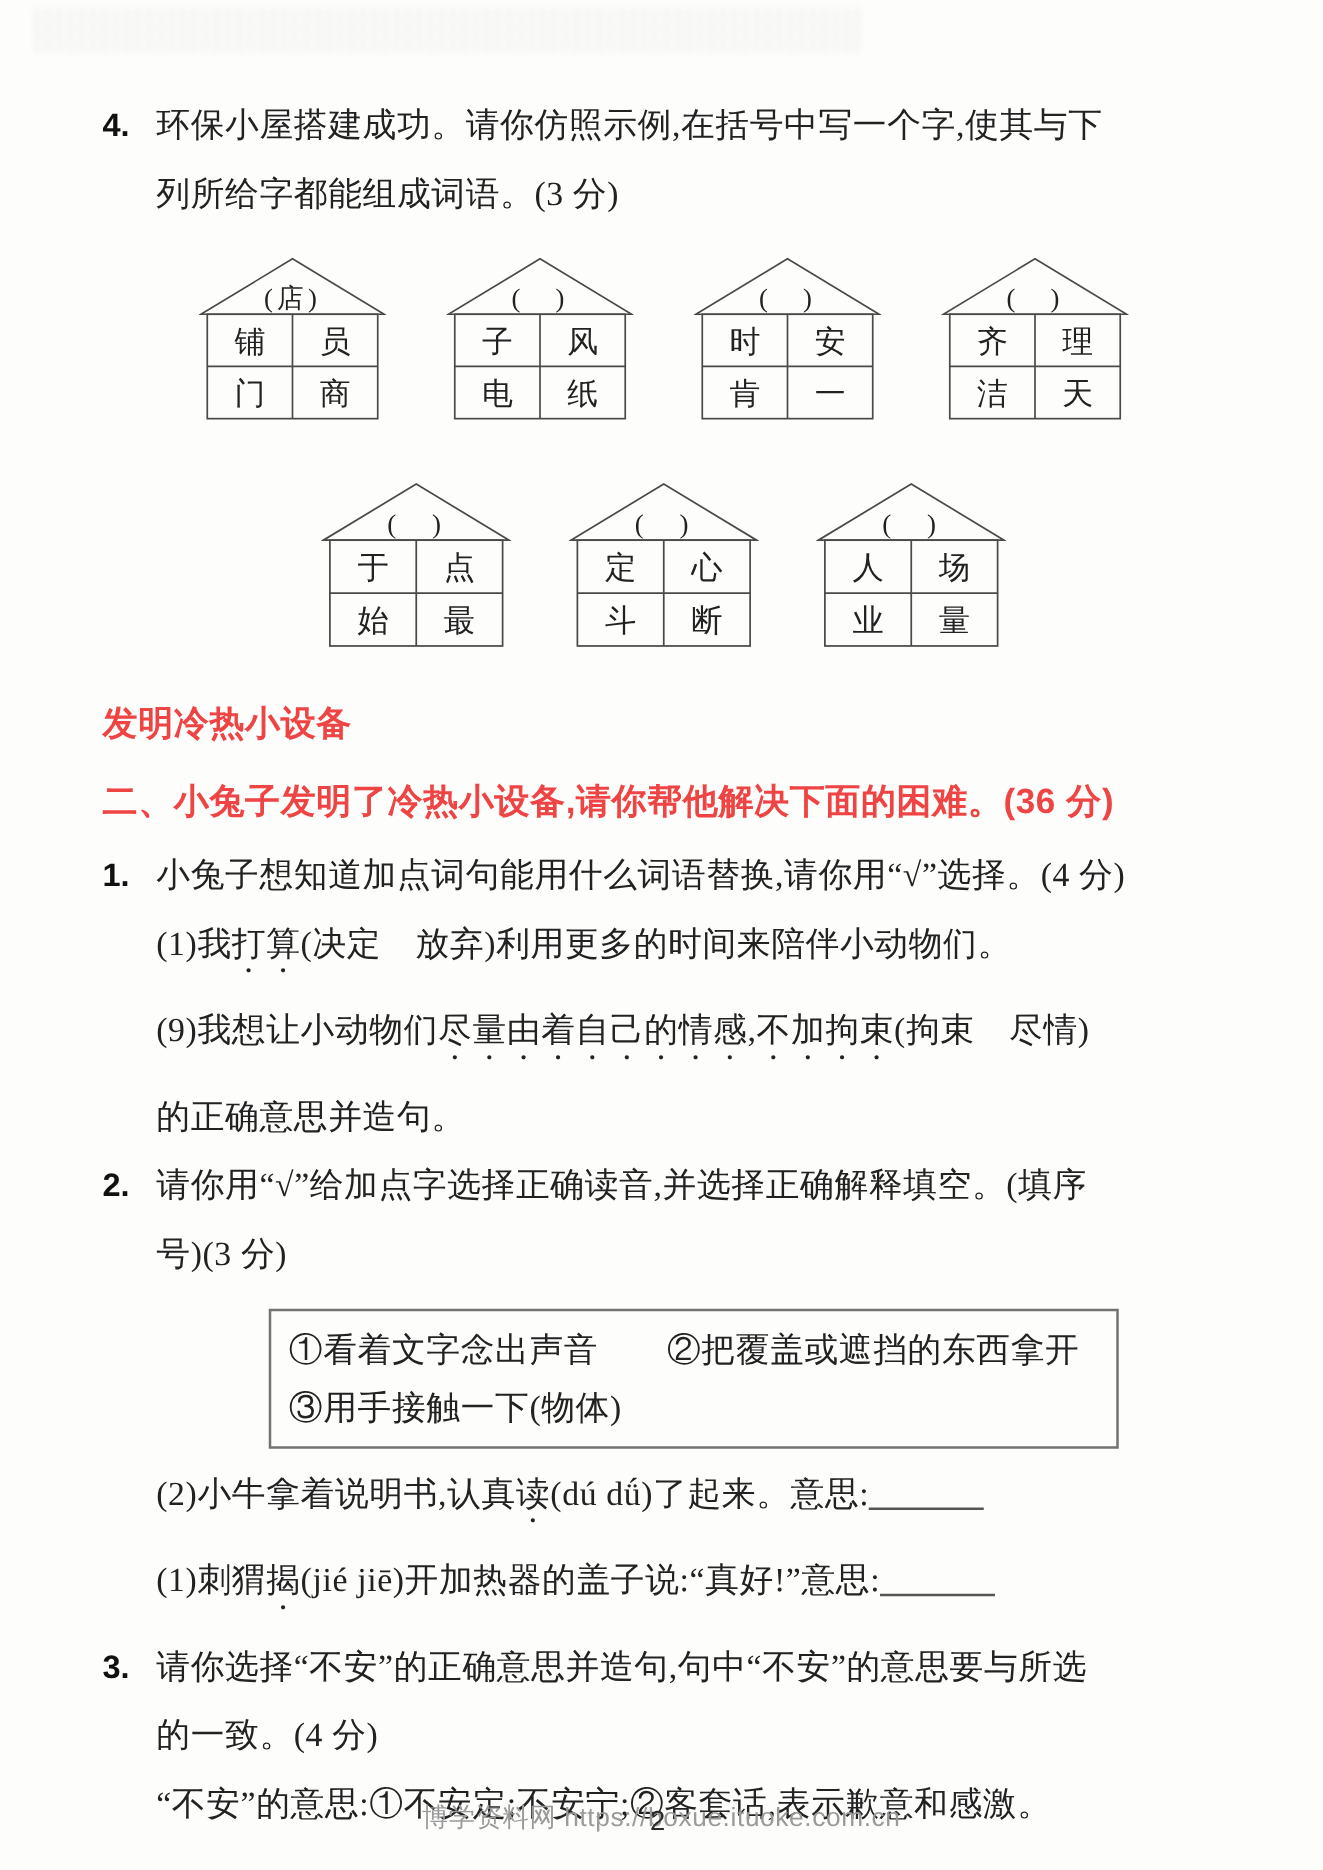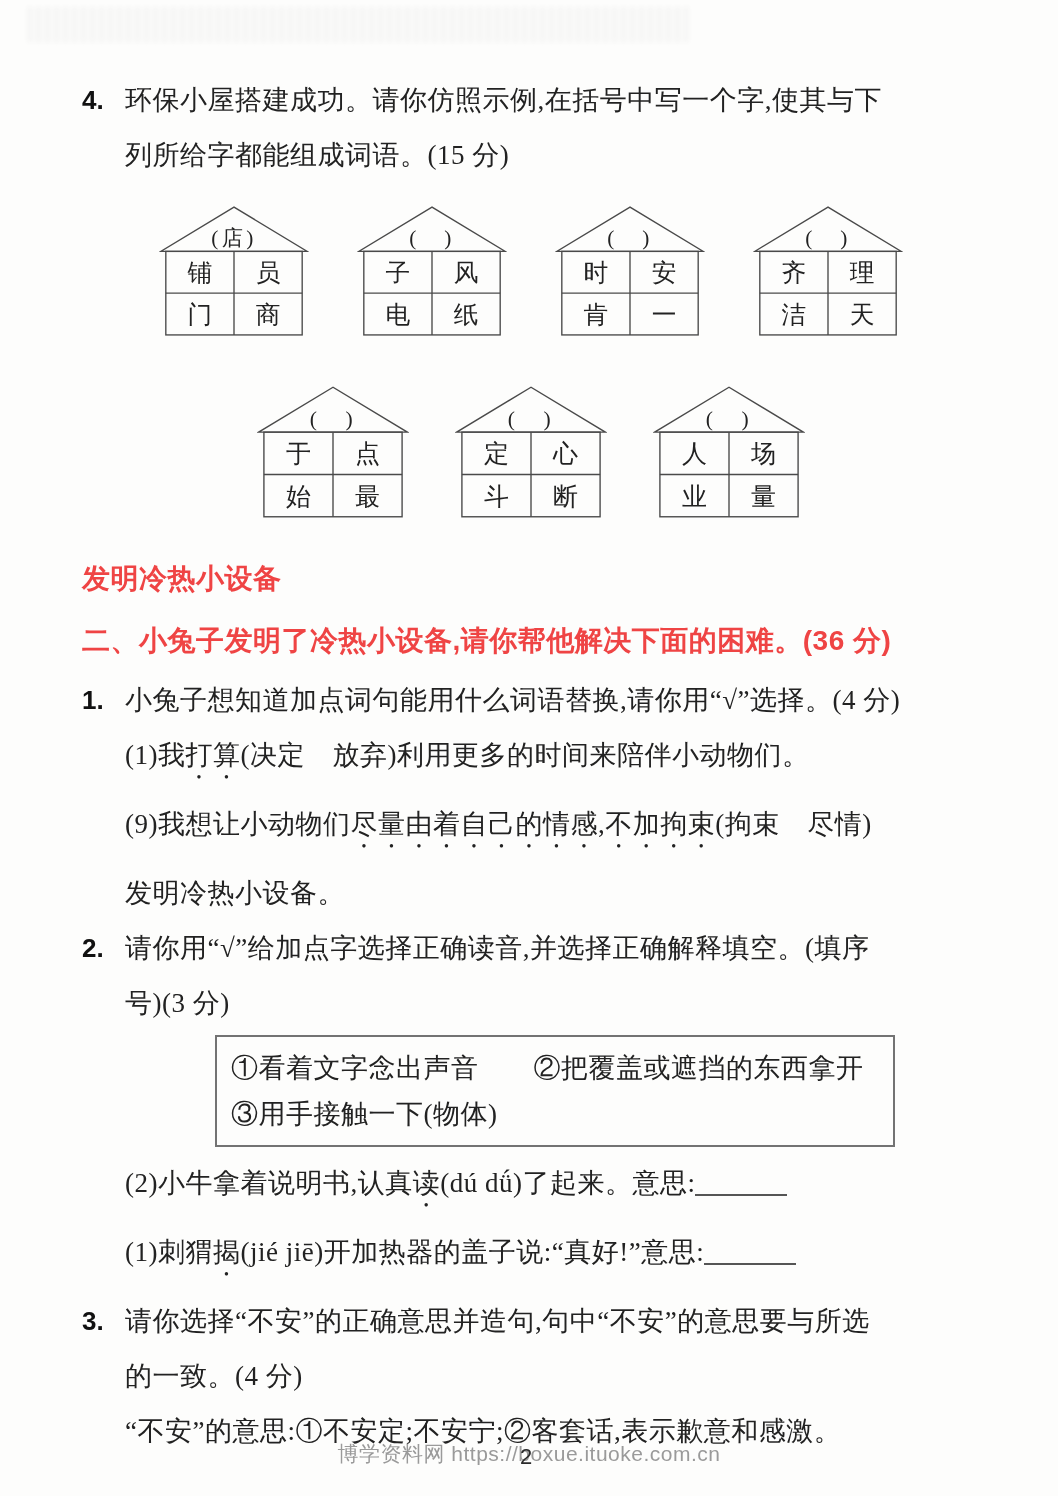--- a/index.html
+++ b/index.html
@@ -73,21 +73,21 @@
 <div class="page">
   <div class="ghost"></div>
 
   <div class="content">
 
     <div class="line">
       <span class="num">4.</span>
       <span class="txt">环保小屋搭建成功。请你仿照示例,在括号中写一个字,使其与下</span>
     </div>
     <div class="line indent">
-      <span class="txt">列所给字都能组成词语。(15 分)</span>
+      <span class="txt">列所给字都能组成词语。(3 分)</span>
     </div>
 
     <div class="houses r1">
       <svg class="house-svg" width="150" height="154" viewBox="0 0 176 154">
         <polygon class="shape" points="88,2 2,54 174,54"></polygon>
         <rect class="shape" x="8" y="54" width="160" height="98"></rect>
         <line class="shape" x1="88" y1="54" x2="88" y2="152"></line>
         <line class="shape" x1="8" y1="103" x2="168" y2="103"></line>
         <text class="roof-t" x="88" y="47">(店)</text>
         <text class="cell-t" x="48" y="89">铺</text>
@@ -173,28 +173,28 @@
       <span class="num">1.</span>
       <span class="txt">小兔子想知道加点词句能用什么词语替换,请你用“√”选择。(4 分)</span>
     </div>
     <div class="line indent">
       <span class="txt"><span>(1)我</span><span class="dots">打算</span><span>(决定　放弃)利用更多的时间来陪伴小动物们。</span></span>
     </div>
     <div class="line indent">
       <span class="txt"><span>(9)我想让小动物们</span><span class="dots">尽量由着自己的情感</span><span>,</span><span class="dots">不加拘束</span><span>(拘束　尽情)</span></span>
     </div>
     <div class="line indent">
-      <span class="txt">发明冷热小设备。</span>
+      <span class="txt">的正确意思并造句。</span>
     </div>
 
     <div class="line">
       <span class="num">2.</span>
       <span class="txt">请你用“√”给加点字选择正确读音,并选择正确解释填空。(填序</span>
     </div>
-    <div class="line indent" style="margin-bottom:16px;">
+    <div class="line indent" style="margin-bottom:28px;">
       <span class="txt">号)(3 分)</span>
     </div>
 
     <div class="defbox">
       <div>①看着文字念出声音　　②把覆盖或遮挡的东西拿开</div>
       <div>③用手接触一下(物体)</div>
     </div>
 
     <div class="line indent">
       <span class="txt"><span>(2)小牛拿着说明书,认真</span><span class="dots">读</span><span>(dú dǘ)了起来。意思:</span></span>

